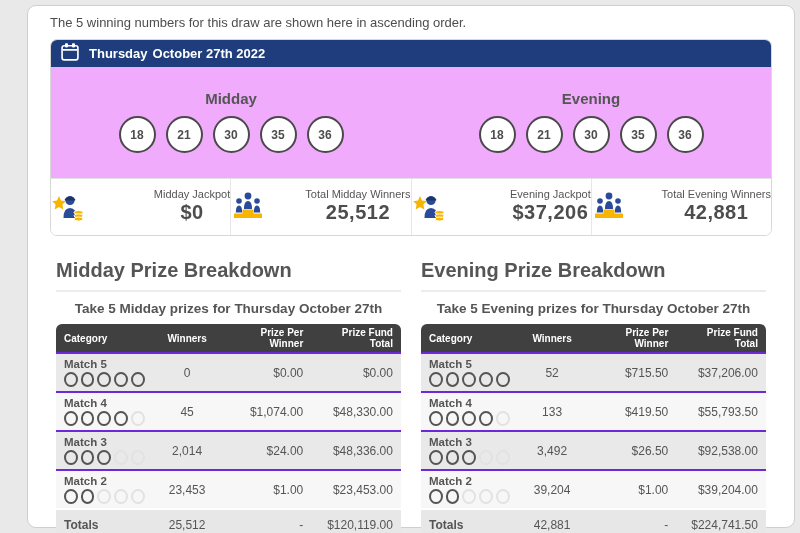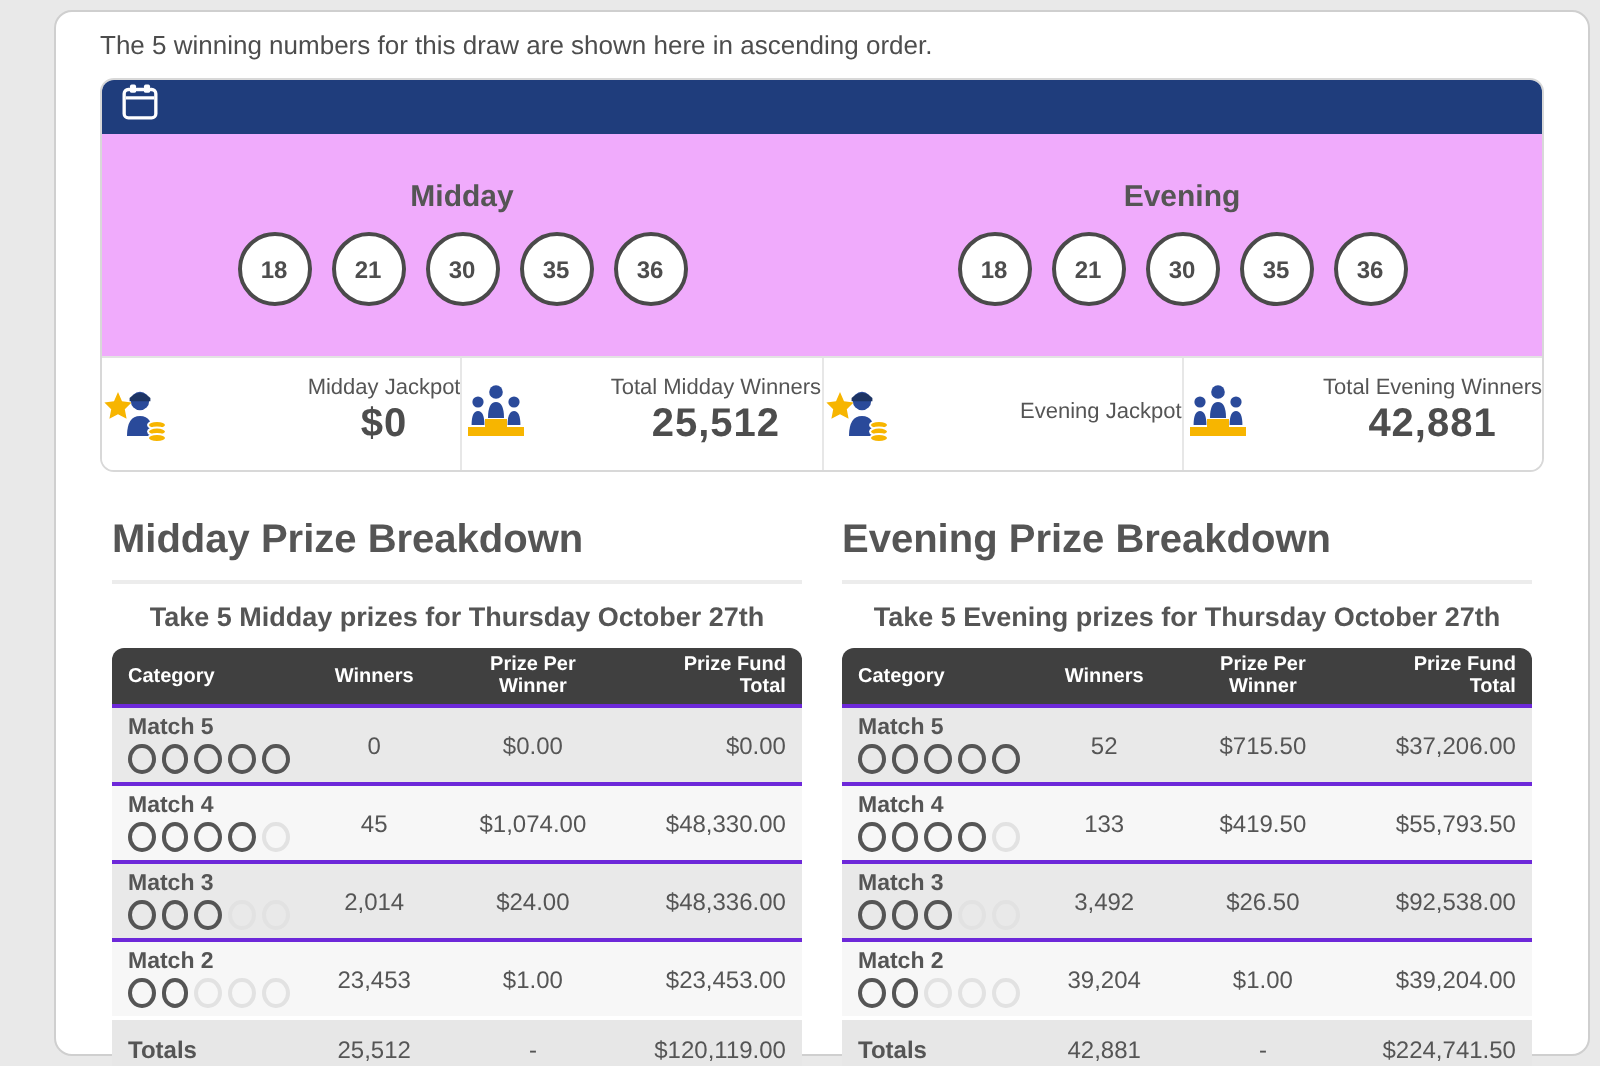--- a/index.html
+++ b/index.html
@@ -49,21 +49,21 @@
   .breakdown-subtitle{font-size:13.5px;font-weight:bold;color:#555;text-align:center;margin-bottom:8px}
 
   .ptable{font-size:12px;color:#555}
   .t-head{
     display:flex;align-items:center;background:#404040;color:#fff;
     font-weight:bold;font-size:10px;height:28px;border-radius:6px 6px 0 0;
   }
   .t-head > div, .t-row > div, .t-total > div{padding:0 8px;box-sizing:border-box}
   .col-cat{width:28%}
   .col-win{width:20%;text-align:center}
-  .col-ppw{width:26%;text-align:center}
+  .col-ppw{width:26%;text-align:right}
   .col-pft{width:26%;text-align:right}
   .t-row{
     display:flex;align-items:center;background:#e9e9e9;
     border-top:2px solid #6d28d9;min-height:37px;
   }
   .t-row.alt{background:#f7f7f7}
   .t-row .col-cat{padding-top:3px;padding-bottom:3px}
   .cat-label{font-weight:bold;font-size:11.5px;color:#555}
   .circles{display:flex;gap:3px;margin-top:2px}
   .mcircle{width:15px;height:15px;border-radius:50%;border:2px solid #555;box-sizing:border-box}
@@ -84,20 +84,23 @@
 
   <div class="draw-card">
     <div class="draw-header">
       <span>
         <svg width="20" height="20" viewBox="0 0 24 24">
           <rect x="2.5" y="4.5" width="19" height="17" rx="2.5" fill="none" stroke="#fff" stroke-width="2"></rect>
           <line x1="3.5" y1="9.5" x2="20.5" y2="9.5" stroke="#fff" stroke-width="2"></line>
           <rect x="6" y="1.5" width="3.6" height="5" rx="1" fill="#fff"></rect>
           <rect x="14.4" y="1.5" width="3.6" height="5" rx="1" fill="#fff"></rect>
         </svg>
+      </span>
+      <span class="draw-date">
+        <span class="d-bold">Thursday</span><span>October 27th 2022</span>
       </span>
     </div>
 
     <div class="draw-body">
   <div class="session">
     <div class="session-name">Midday</div>
     <div class="balls">
   <div class="ball">18</div>
 
   <div class="ball">21</div>
@@ -171,20 +174,21 @@
     <path d="M12.5 27 q0 -10 6.5 -10 q6.5 0 6.5 10 Z" fill="#2a4a9a"></path>
     <circle cx="19" cy="9.5" r="4.6" fill="#2a4a9a"></circle>
     <path d="M13.8 8 q5.2 -5 10.4 0 l0 1.6 -10.4 0 Z" fill="#1d3464"></path>
     <ellipse cx="27.5" cy="21.5" rx="4.5" ry="2" fill="#f7b500" stroke="#fff" stroke-width="1"></ellipse>
     <ellipse cx="27.5" cy="24.8" rx="4.5" ry="2" fill="#f7b500" stroke="#fff" stroke-width="1"></ellipse>
     <ellipse cx="27.5" cy="28" rx="4.5" ry="2" fill="#f7b500" stroke="#fff" stroke-width="1"></ellipse>
   </svg>
           </span>
     <span class="stat-text">
       <div class="stat-label">Evening Jackpot</div>
+      <div class="stat-value">$37,206</div>
     </span>
   </div>
 
   <div class="stat">
     <span class="stat-icon">
             <svg id="def-winners-podium-icon" width="34" height="30" viewBox="0 0 34 30">
     <circle cx="17" cy="5" r="3.4" fill="#2a4a9a"></circle>
     <path d="M13 18 q0 -8 4 -8 q4 0 4 8 Z" fill="#2a4a9a"></path>
     <circle cx="8" cy="10" r="2.8" fill="#2a4a9a"></circle>
     <path d="M4.8 21.5 q0 -7 3.2 -7 q3.2 0 3.2 7 Z" fill="#2a4a9a"></path>

